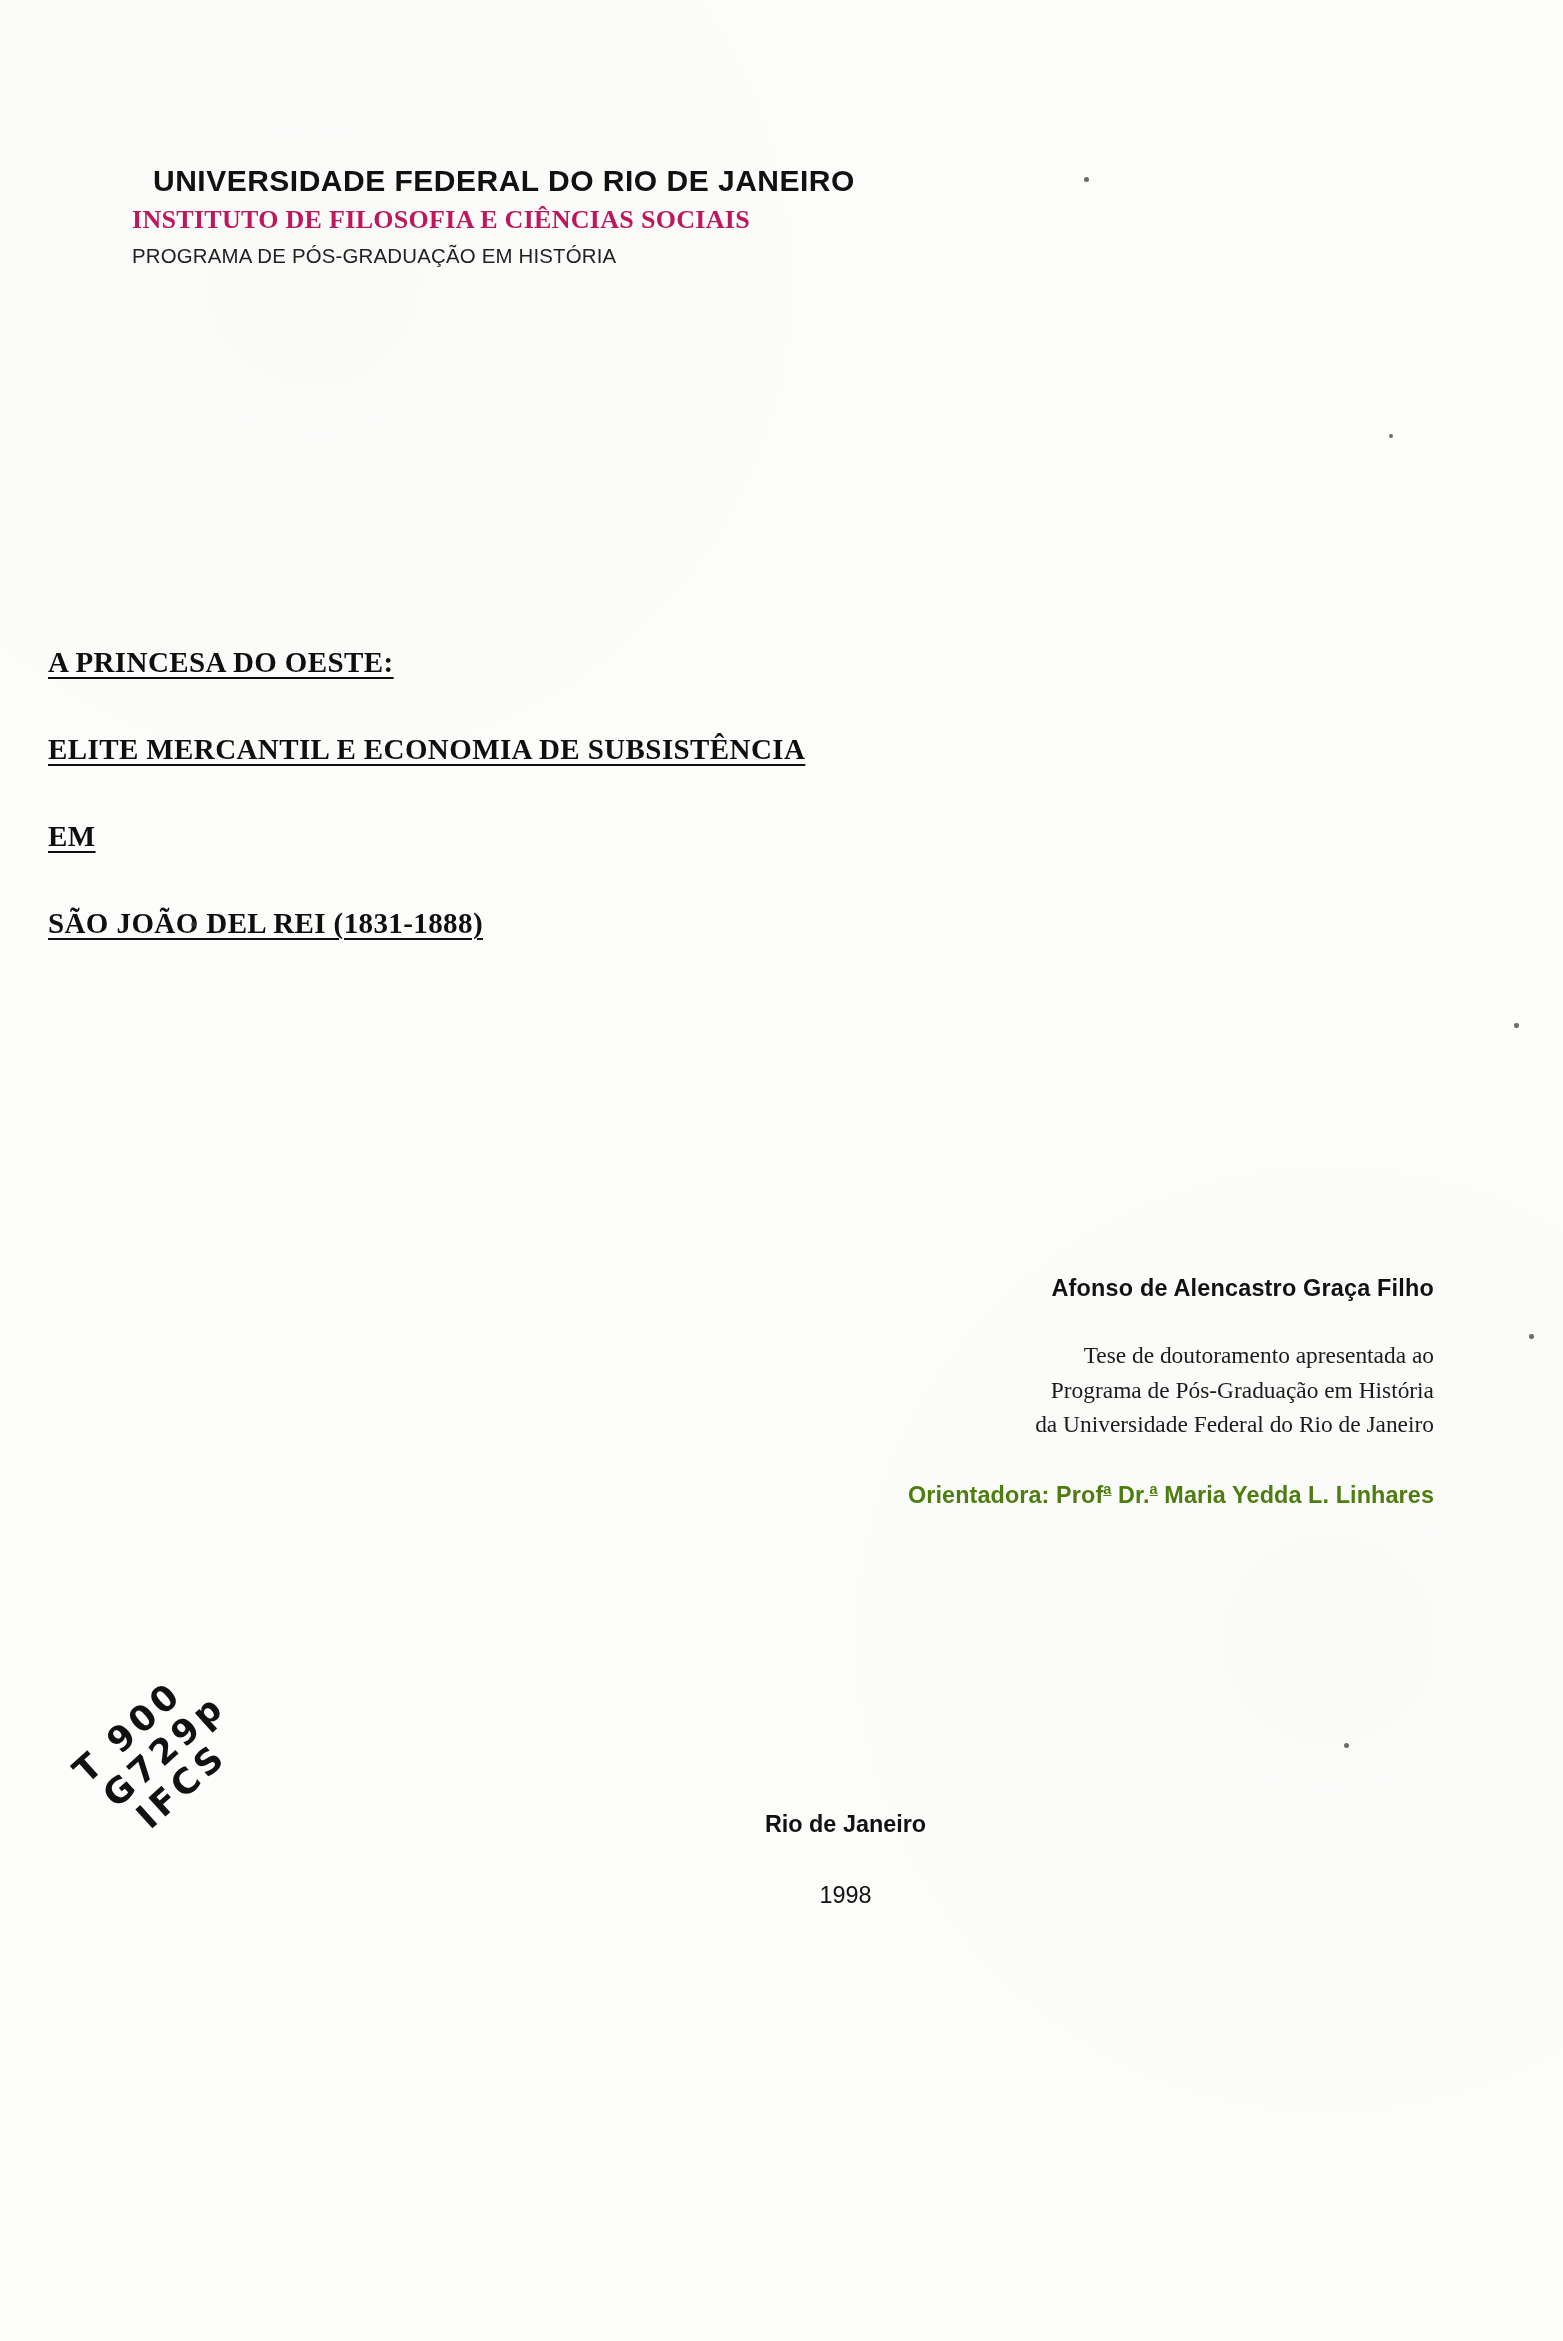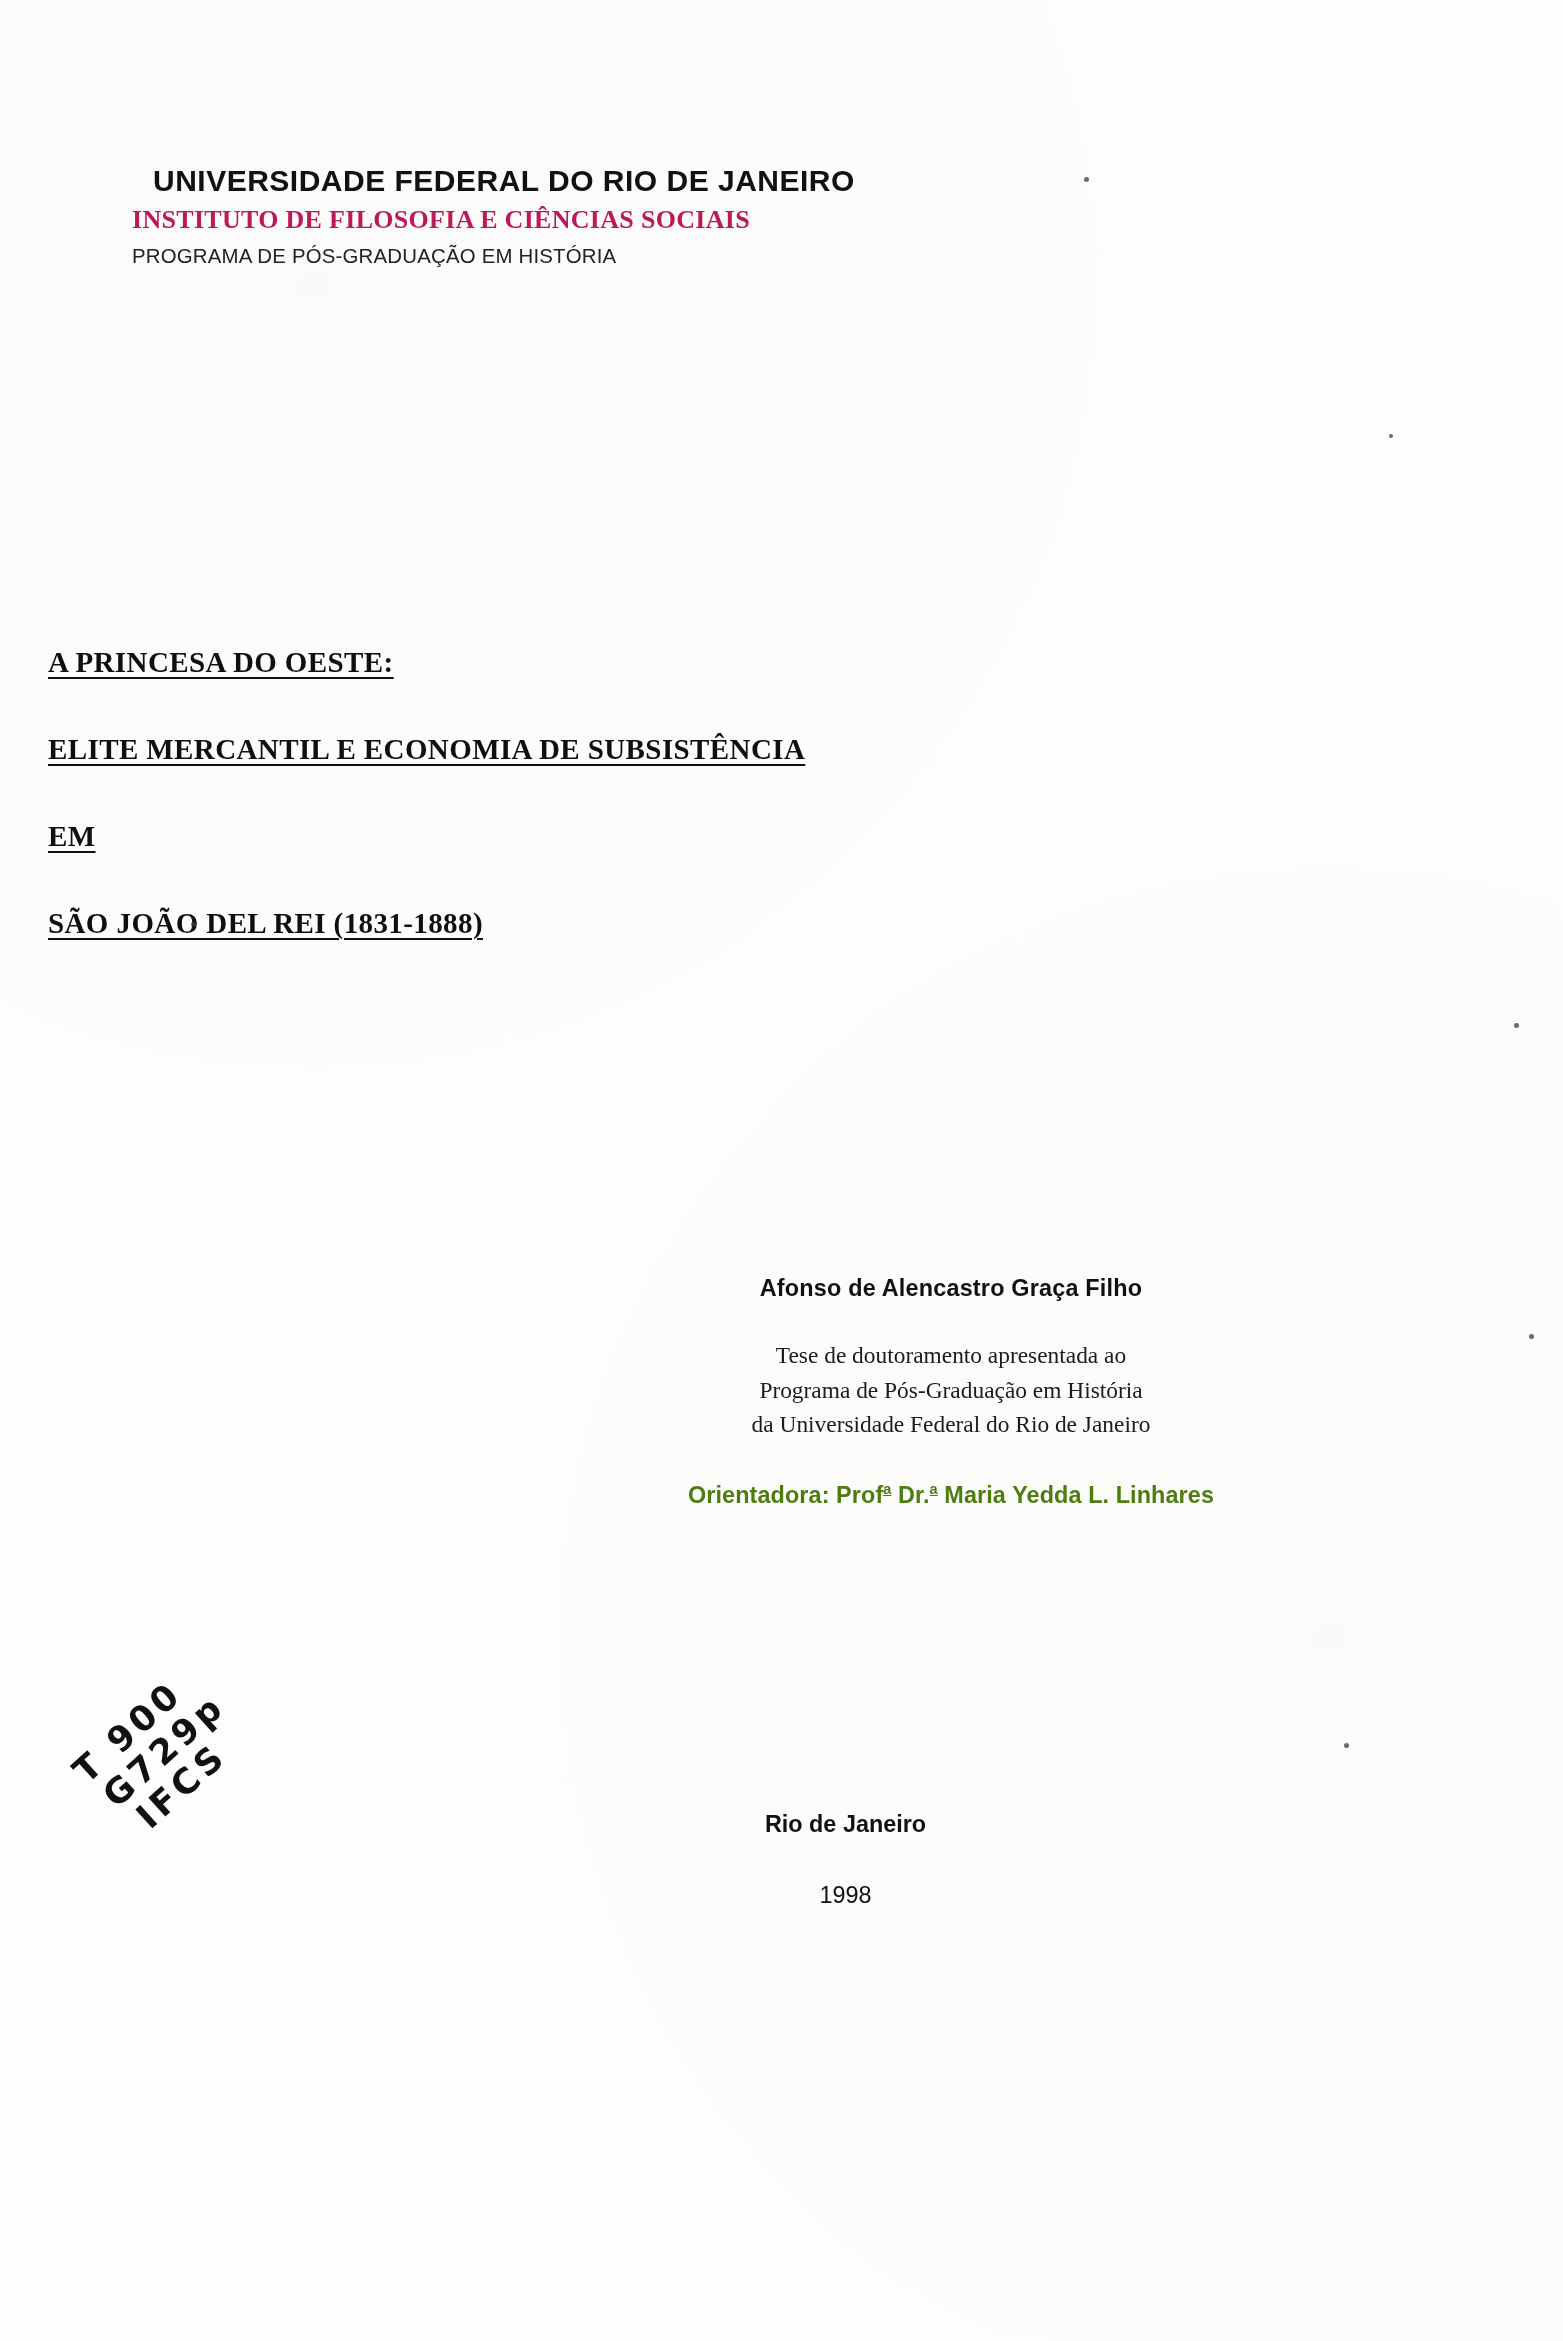--- a/index.html
+++ b/index.html
@@ -88,21 +88,21 @@
     text-decoration-thickness: 1.5px;
   }
   .title-row { margin-bottom: 54px; }
   .title-row:last-child { margin-bottom: 0; }
 
   .author-block {
     position: absolute;
     left: 468px;
     top: 1275px;
     width: 966px;
-    text-align: center;
+    text-align: right;
   }
   .author-name {
     font-family: "Liberation Sans", sans-serif;
     font-weight: bold;
     font-size: 23.4px;
     color: #111;
     letter-spacing: 0.2px;
   }
   .thesis-note {
     margin-top: 36px;

